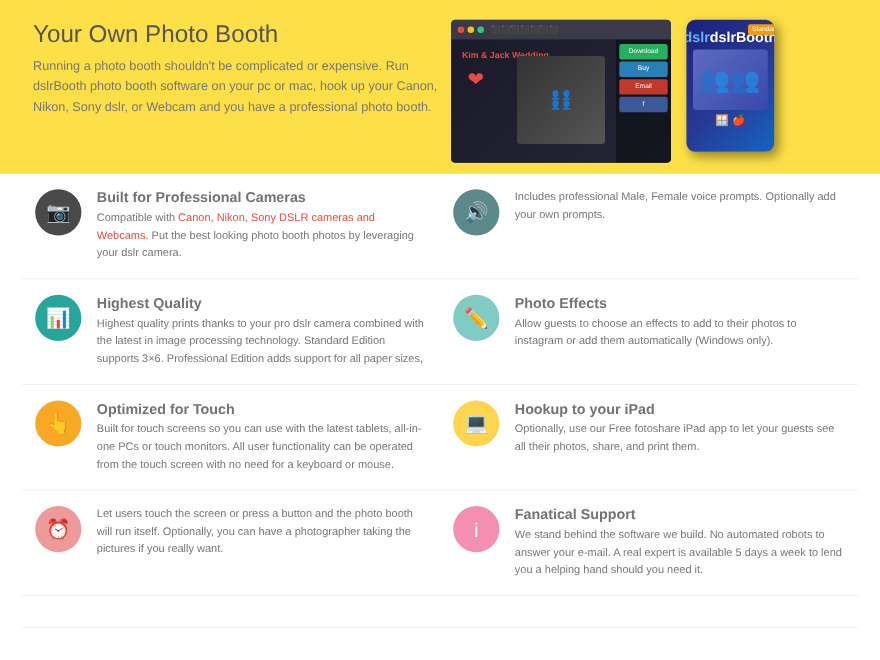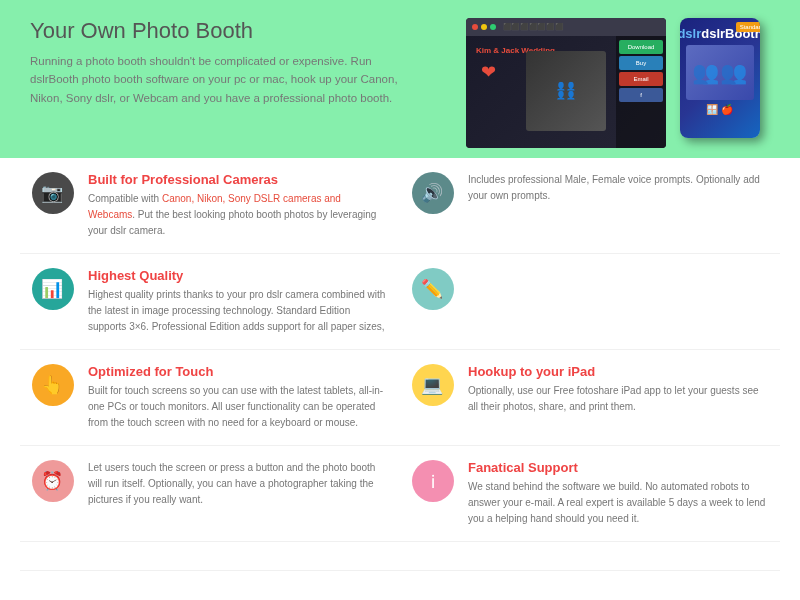--- a/index.html
+++ b/index.html
@@ -11,22 +11,21 @@
       overflow-x: hidden;
       font-size: 12px;
       color: #444;
     }
 
     
     .header {
       display: flex;
       padding: 18px 30px 10px 30px;
       align-items: flex-start;
-      justify-content: space-between;
-      background: #86efac;
+      background: #fde047;
     }
     .header-text { flex: 1; max-width: 380px; }
     .header-text h1 {
       font-size: 22px;
       font-weight: 300;
       color: #555;
       margin-bottom: 8px;
     }
     .header-text p {
       font-size: 11.5px;
@@ -189,21 +188,21 @@
     .ic-red { background: #ef9a9a; }
     .ic-speaker { background: #5c8a8a; }
     .ic-green { background: #80cbc4; }
     .ic-gold { background: #ffd54f; color: #555; }
     .ic-pink { background: #f48fb1; }
 
     .feature-content { flex: 1; }
     .feature-title {
       font-size: 13px;
       font-weight: bold;
-      color: #ef4444;
+      color: #737373;
       margin-bottom: 4px;
     }
     .feature-desc {
       font-size: 10px;
       color: #777;
       line-height: 1.6;
     }
     .feature-desc a {
       color: #e74c3c;
       text-decoration: none;
@@ -281,20 +280,24 @@
     </div>
     <div class="feature-content">
       <div class="feature-title">Highest Quality</div>
       <div class="feature-desc">Highest quality prints thanks to your pro dslr camera combined with the latest in image processing technology. Standard Edition supports 3×6. Professional Edition adds support for all paper sizes,</div>
     </div>
   </div>
     <div class="feature-item">
     <div class="icon-circle ic-green">
       <span>✏️</span>
     </div>
+    <div class="feature-content">
+      <div class="feature-title">Photo Effects</div>
+      <div class="feature-desc">Allow guests to choose an effects to add to their photos to instagram or add them automatically (Windows only).</div>
+    </div>
   </div>
     <div class="feature-item">
     <div class="icon-circle ic-yellow">
       <span>👆</span>
     </div>
     <div class="feature-content">
       <div class="feature-title">Optimized for Touch</div>
       <div class="feature-desc">Built for touch screens so you can use with the latest tablets, all-in-one PCs or touch monitors. All user functionality can be operated from the touch screen with no need for a keyboard or mouse.</div>
     </div>
   </div>

